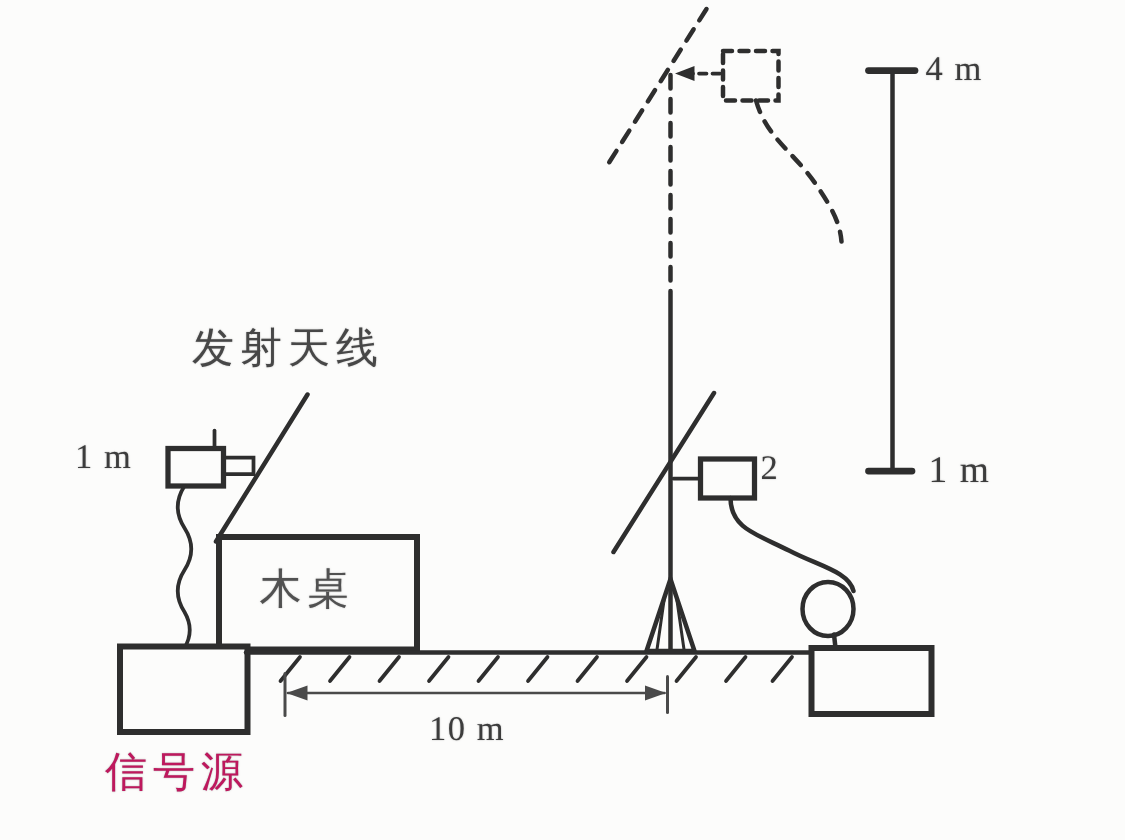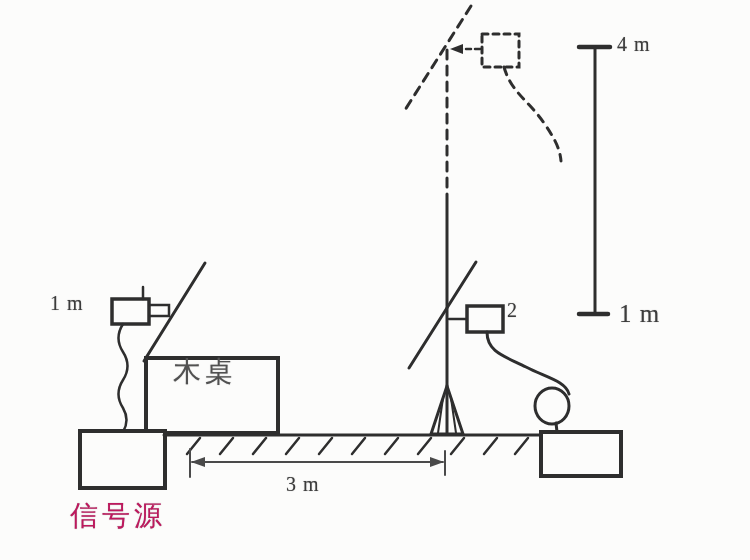--- a/index.html
+++ b/index.html
@@ -7,21 +7,21 @@
     position:relative;width:750px;height:560px;overflow:hidden;
     background:#fcfcfb;
     font-family:"Liberation Serif", serif;
   }
   .stage svg{position:absolute;left:0;top:0;}
   .lbl{
     position:absolute;color:#474747;white-space:nowrap;line-height:1;
     text-shadow:0 0 1px rgba(90,90,90,.55);
   }
   .cjk{font-size:28px;letter-spacing:4px;}
-  .num{font-size:20px;color:#3c3c3c;letter-spacing:1px;}
+  .num{font-size:23px;color:#3c3c3c;letter-spacing:1px;}
 </style>
 </head>
 <body>
 
 <div class="stage">
 
   <svg width="750" height="560" viewBox="0 0 750 560">
     <g stroke="#2e2e2e" fill="none" stroke-linecap="round">
 
       <rect x="112" y="299" width="37" height="25" stroke-width="3.5" fill="#fcfcfb"></rect>
@@ -81,19 +81,20 @@
 
       <g>
         <line x1="595" y1="48" x2="595" y2="314" stroke-width="3"></line>
         <line x1="579" y1="47" x2="610" y2="47" stroke-width="4.5"></line>
         <line x1="579" y1="314" x2="608" y2="314" stroke-width="4.5"></line>
       </g>
     </g>
   </svg>
 
   <div class="lbl num" style="left:50px;top:293px;">1 m</div>
-  <div class="lbl cjk" style="left:173px;top:358px;color:#515151;">木桌</div>
+  <div class="lbl cjk" style="left:128px;top:219px;">发射天线</div>
+  <div class="lbl cjk" style="left:173px;top:380px;color:#515151;">木桌</div>
   <div class="lbl cjk" style="left:70px;top:502px;color:#be185d;">信号源</div>
-  <div class="lbl num" style="left:286px;top:474px;">3 m</div>
+  <div class="lbl num" style="left:286px;top:474px;">10 m</div>
   <div class="lbl num" style="left:507px;top:300px;">2</div>
   <div class="lbl num" style="left:617px;top:34px;">4 m</div>
   <div class="lbl num" style="left:619px;top:301px;font-size:25px;">1 m</div>
 </div>
 
 </body></html>

